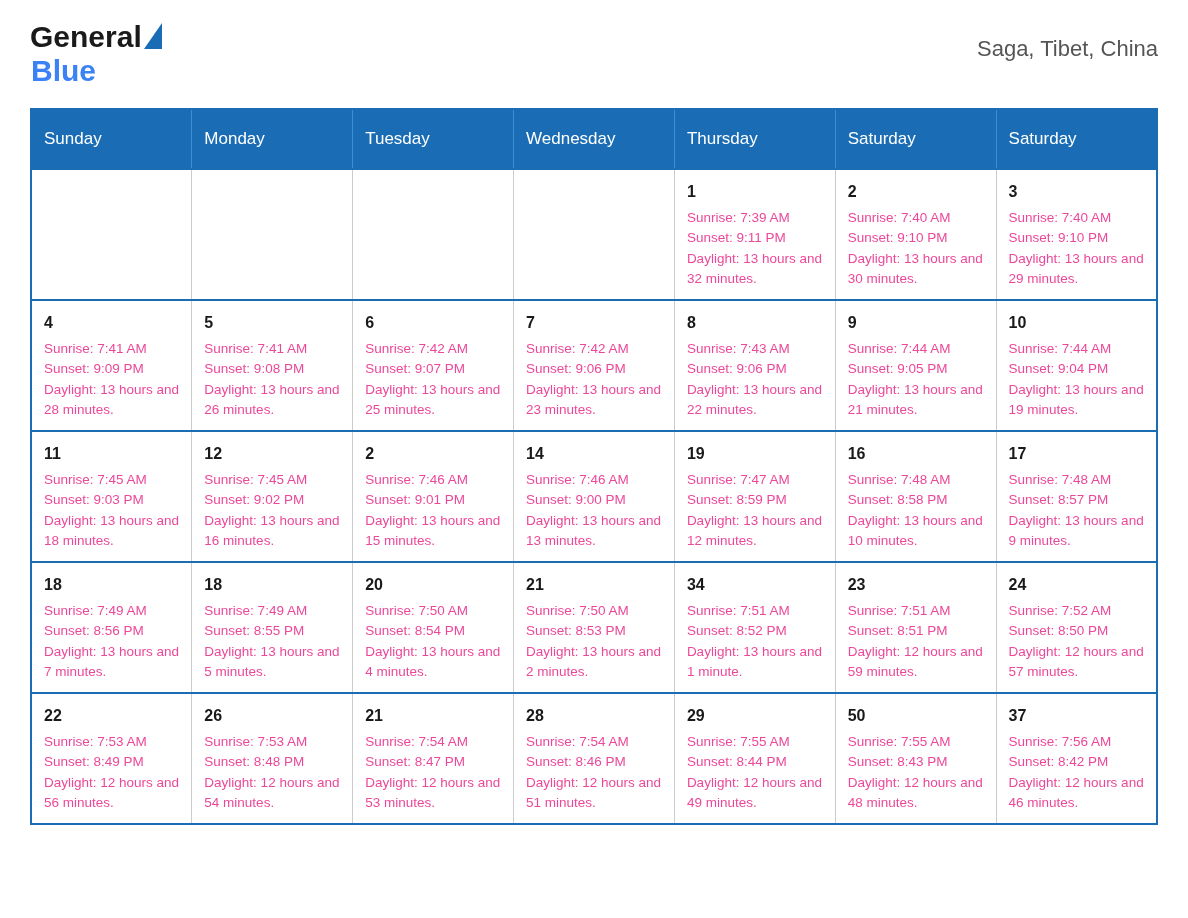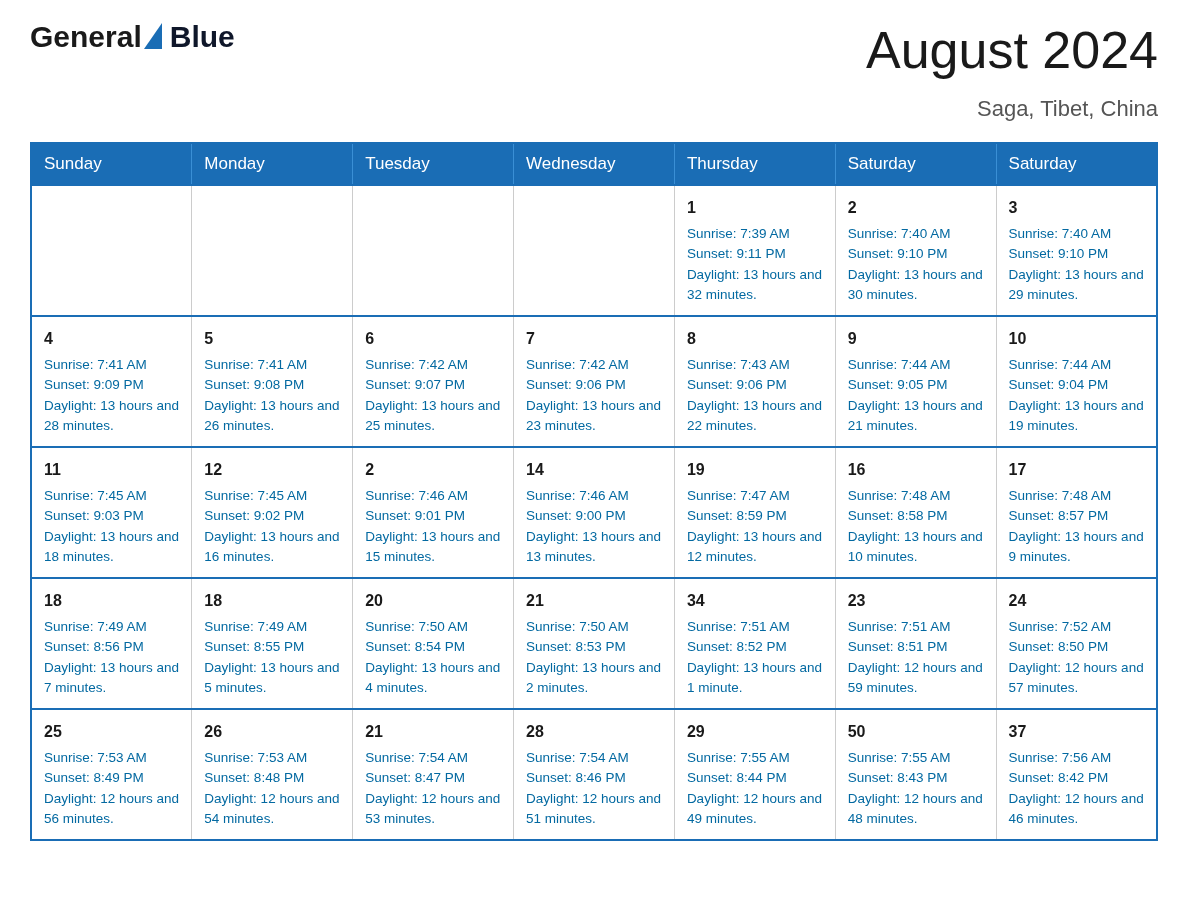--- a/index.html
+++ b/index.html
@@ -12,21 +12,21 @@
       padding: 20px 30px;
     }
     .header {
       display: flex;
       justify-content: space-between;
       align-items: flex-start;
       margin-bottom: 20px;
     }
     .logo-area {
       display: flex;
-      flex-direction: row;
+      flex-direction: column;
     }
     .logo-line1 {
       display: flex;
       align-items: center;
     }
     .title-area {
       text-align: right;
     }
     .month-title {
       font-size: 52px;
@@ -43,21 +43,21 @@
       border-collapse: collapse;
       border: 2px solid #1a6db5;
     }
     .calendar thead tr {
       background-color: #1a6db5;
     }
     .calendar thead th {
       color: #fff;
       font-size: 17px;
       font-weight: normal;
-      padding: 10px 12px;
+      padding: 19px 12px;
       text-align: left;
       border-right: 1px solid #3a8fd5;
     }
     .calendar thead th:last-child {
       border-right: none;
     }
     .calendar tbody tr {
       border-top: 2px solid #1a6db5;
     }
     .calendar tbody td {
@@ -72,44 +72,43 @@
       border-right: none;
     }
     .day-number {
       font-size: 16px;
       font-weight: bold;
       color: #1a1a1a;
       display: block;
       margin-bottom: 4px;
     }
     .day-info {
-      color: #0369a1;
+      color: #ec4899;
       font-size: 13.5px;
     }
     .empty-cell {
       background: #fff;
     }
   </style>
 </head>
 <body>
 
 <div class="header">
   <div class="logo-area">
     <div class="logo-line1">
       <span style="font-size:30px;font-weight:bold;color:#1a1a1a;">General</span>
       <span style="display:inline-block;margin-left:2px;margin-top:2px;">
         <svg width="18" height="26" viewBox="0 0 18 26">
           <polygon points="0,26 18,26 18,0" fill="#1a6db5"></polygon>
         </svg>
       </span>
     </div>
-    <div style="font-size:30px;font-weight:bold;color:#0f172a;margin-left:8px;">Blue</div>
+    <div style="font-size:30px;font-weight:bold;color:#3b82f6;margin-left:1px;">Blue</div>
   </div>
   <div class="title-area">
-    <div class="month-title">August 2024</div>
     <div class="location">Saga, Tibet, China</div>
   </div>
 </div>
 
 <table class="calendar">
   <thead>
     <tr>
     <th>Sunday</th>
         <th>Monday</th>
         <th>Tuesday</th>
@@ -223,21 +222,21 @@
           <span class="day-number">23</span>
           <div class="day-info">Sunrise: 7:51 AM<br>Sunset: 8:51 PM<br>Daylight: 12 hours and 59 minutes.</div>
         </td>
         <td>
           <span class="day-number">24</span>
           <div class="day-info">Sunrise: 7:52 AM<br>Sunset: 8:50 PM<br>Daylight: 12 hours and 57 minutes.</div>
         </td>
       </tr>
       <tr>
         <td>
-          <span class="day-number">25</span>
+          <span class="day-number">22</span>
           <div class="day-info">Sunrise: 7:53 AM<br>Sunset: 8:49 PM<br>Daylight: 12 hours and 56 minutes.</div>
         </td>
         <td>
           <span class="day-number">26</span>
           <div class="day-info">Sunrise: 7:53 AM<br>Sunset: 8:48 PM<br>Daylight: 12 hours and 54 minutes.</div>
         </td>
         <td>
           <span class="day-number">21</span>
           <div class="day-info">Sunrise: 7:54 AM<br>Sunset: 8:47 PM<br>Daylight: 12 hours and 53 minutes.</div>
         </td>

